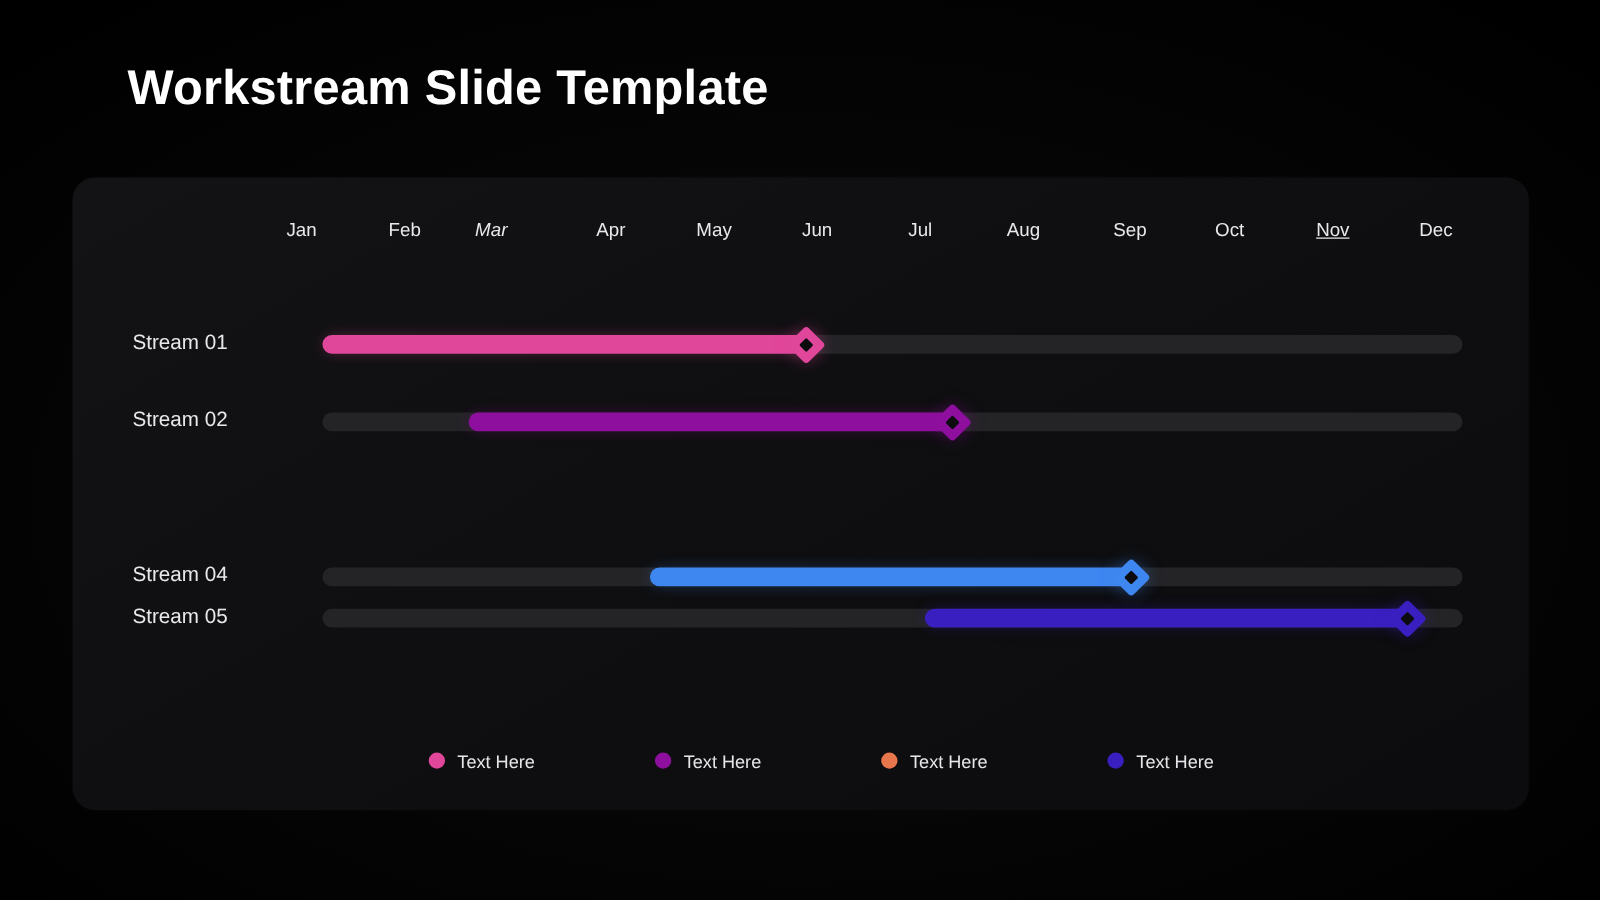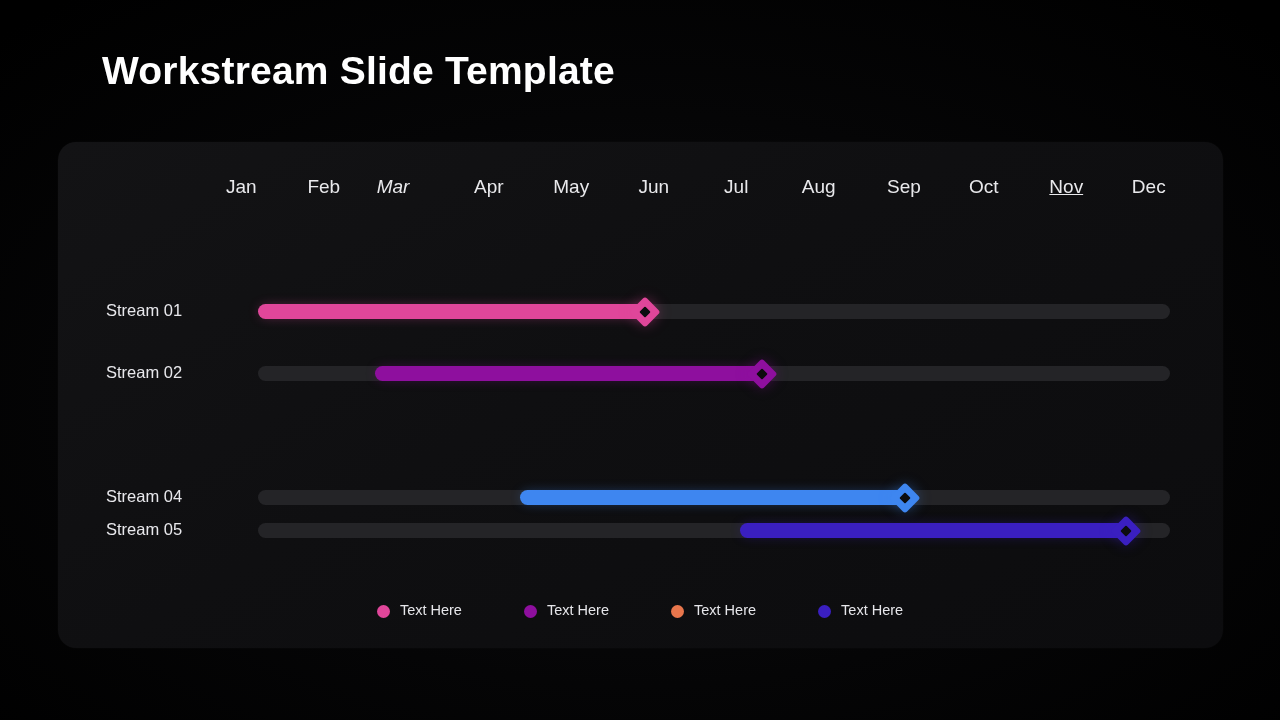--- a/index.html
+++ b/index.html
@@ -50,34 +50,33 @@
     position: absolute;
     left: 200px;
     top: 176px;
     width: 990px;
     height: 26px;
   }
   .month {
     position: absolute;
     top: 0;
     transform: translateX(-50%);
-    font-size: 19px;
+    font-size: 15px;
     color: #e9e9ec;
     white-space: nowrap;
     text-align: center;
   }
 
   
   .rows {
     position: absolute;
     left: 0;
     top: 0;
     width: 1280px;
     height: 628px;
-    margin-top: 36px;
   }
   .row {
     position: absolute;
     left: 0;
     width: 1280px;
     height: 40px;
   }
   .row-label {
     position: absolute;
     left: 106px;
@@ -128,22 +127,23 @@
     top: 598px;
     width: 1280px;
     height: 24px;
     display: flex;
     justify-content: center;
     align-items: center;
     gap: 62px;
   }
   .legend-item {
     display: flex;
-    align-items: flex-end;
+    align-items: flex-start;
     gap: 10px;
+    margin-left: 34px;
   }
   .legend-dot {
     width: 13px;
     height: 13px;
     border-radius: 50%;
     flex: 0 0 auto;
   }
   .legend-label {
     font-size: 14.5px;
     color: #e6e6ea;

